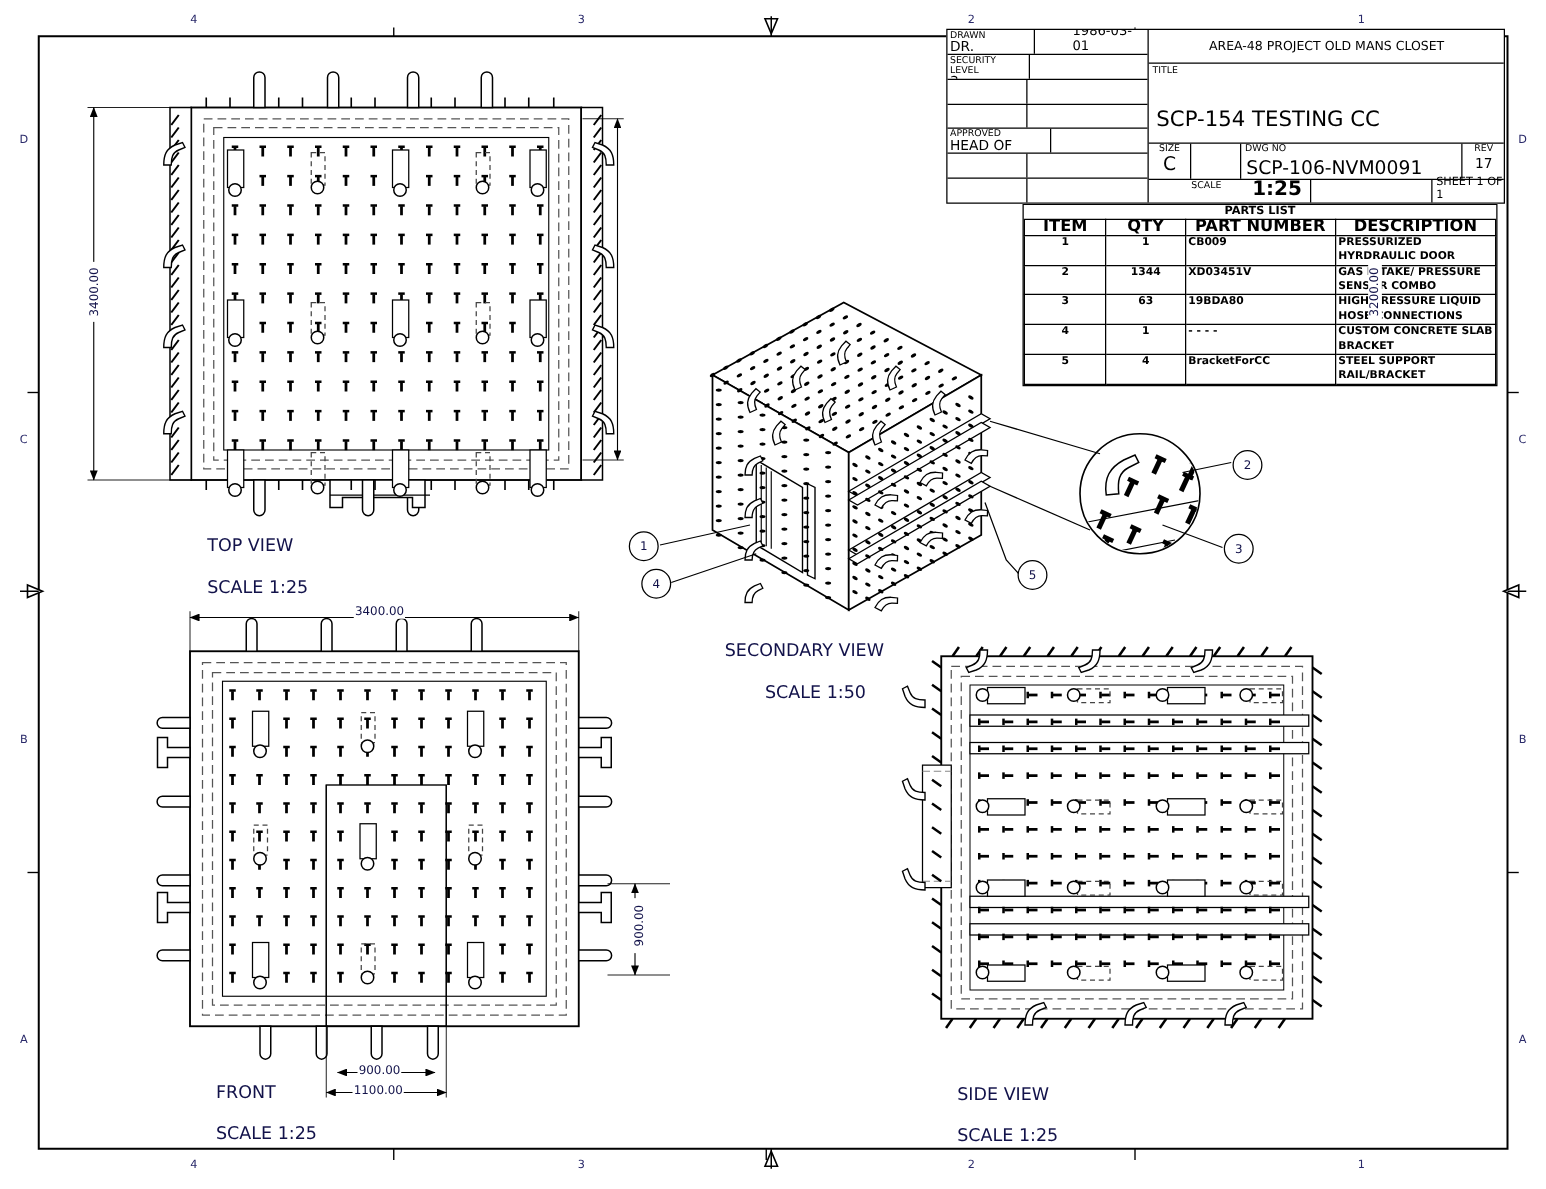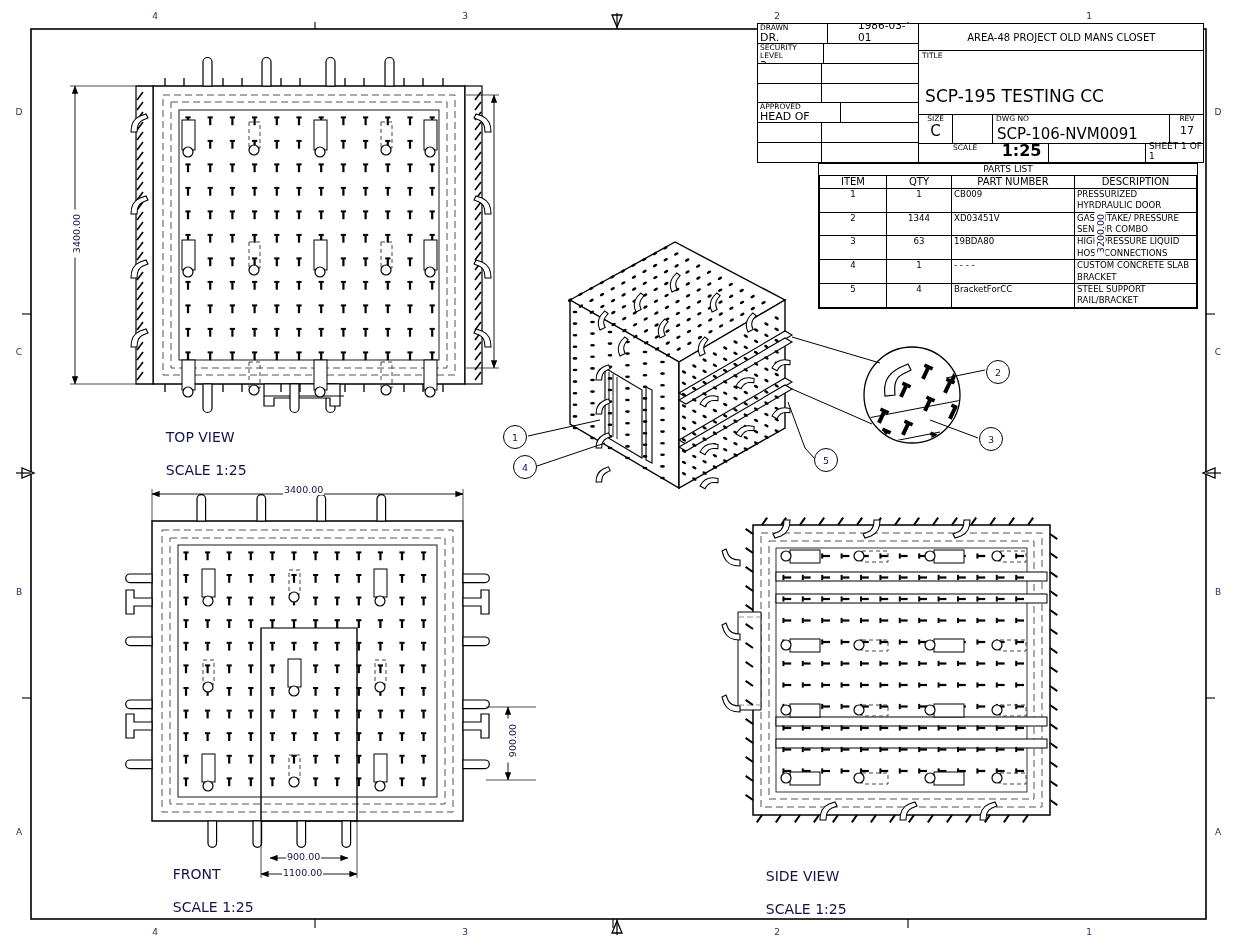--- a/index.html
+++ b/index.html
@@ -224,32 +224,32 @@
   }
   #parts-list table {
     border-collapse: collapse;
     width: 100%;
     font-size: 8.6px;
     color: #000;
   }
   #parts-list td, #parts-list th {
     border: 1px solid #000;
     padding: 0 2px;
-    font-weight: normal;
+    font-weight: bold;
     line-height: 11.4px;
     vertical-align: top;
   }
   #pl-title td {
     text-align: center;
     font-size: 9px;
     border-top: none;
     border-left: none;
     border-right: none;
   }
-  #pl-head td { text-align: center; font-size: 10px; }
+  #pl-head td { text-align: center; font-size: 13px; }
   .pl-item { width: 62px; text-align: center; }
   .pl-qty { width: 60px; text-align: center; }
   .pl-pn { width: 118px; text-align: left; }
   .pl-desc { text-align: left; }
 
   .nowrapline { display: block; white-space: pre; }
 </style>
 </head>
 <body>
 
@@ -1534,21 +1534,21 @@
       <div class="tb-row">
         <div class="tb-cellA"></div>
         <div class="tb-cellB"></div>
       </div>
     </div>
 
     <div id="tb-right">
       <div id="tb-company">AREA-48 PROJECT OLD MANS CLOSET</div>
       <div id="tb-title">
         <span class="tb-tiny">TITLE</span>
-        <span id="tb-title-main">SCP-195 TESTING CC</span>
+        <span id="tb-title-main">SCP-154 TESTING CC</span>
       </div>
       <div id="tb-idrow">
         <div class="idcell" id="id-size">
           <span class="tb-tiny">SIZE</span>
           <span class="big">C</span>
         </div>
         <div class="idcell" id="id-blank"></div>
         <div class="idcell" id="id-dwg">
           <span class="tb-tiny">DWG NO</span>
           <span class="big">SCP-106-NVM0091</span>
@@ -1644,18 +1644,22 @@
   <div class="balloon" style="left:979px; top:427px;">3</div>
 
   <div class="view-caption" style="left:148px; top:412px;">
     <span>TOP VIEW</span><br>
     <span>SCALE 1:25</span>
   </div>
   <div class="view-caption" style="left:155px; top:849px;">
     <span>FRONT</span><br>
     <span>SCALE 1:25</span>
   </div>
+  <div class="view-caption" style="left:562px; top:496px;">
+    <span>SECONDARY VIEW</span><br>
+    <span style="display:inline-block; width:100%; text-align:center;">SCALE 1:50</span>
+  </div>
   <div class="view-caption" style="left:748px; top:851px;">
     <span>SIDE VIEW</span><br>
     <span>SCALE 1:25</span>
   </div>
 
 </div>
 
 </body></html>

